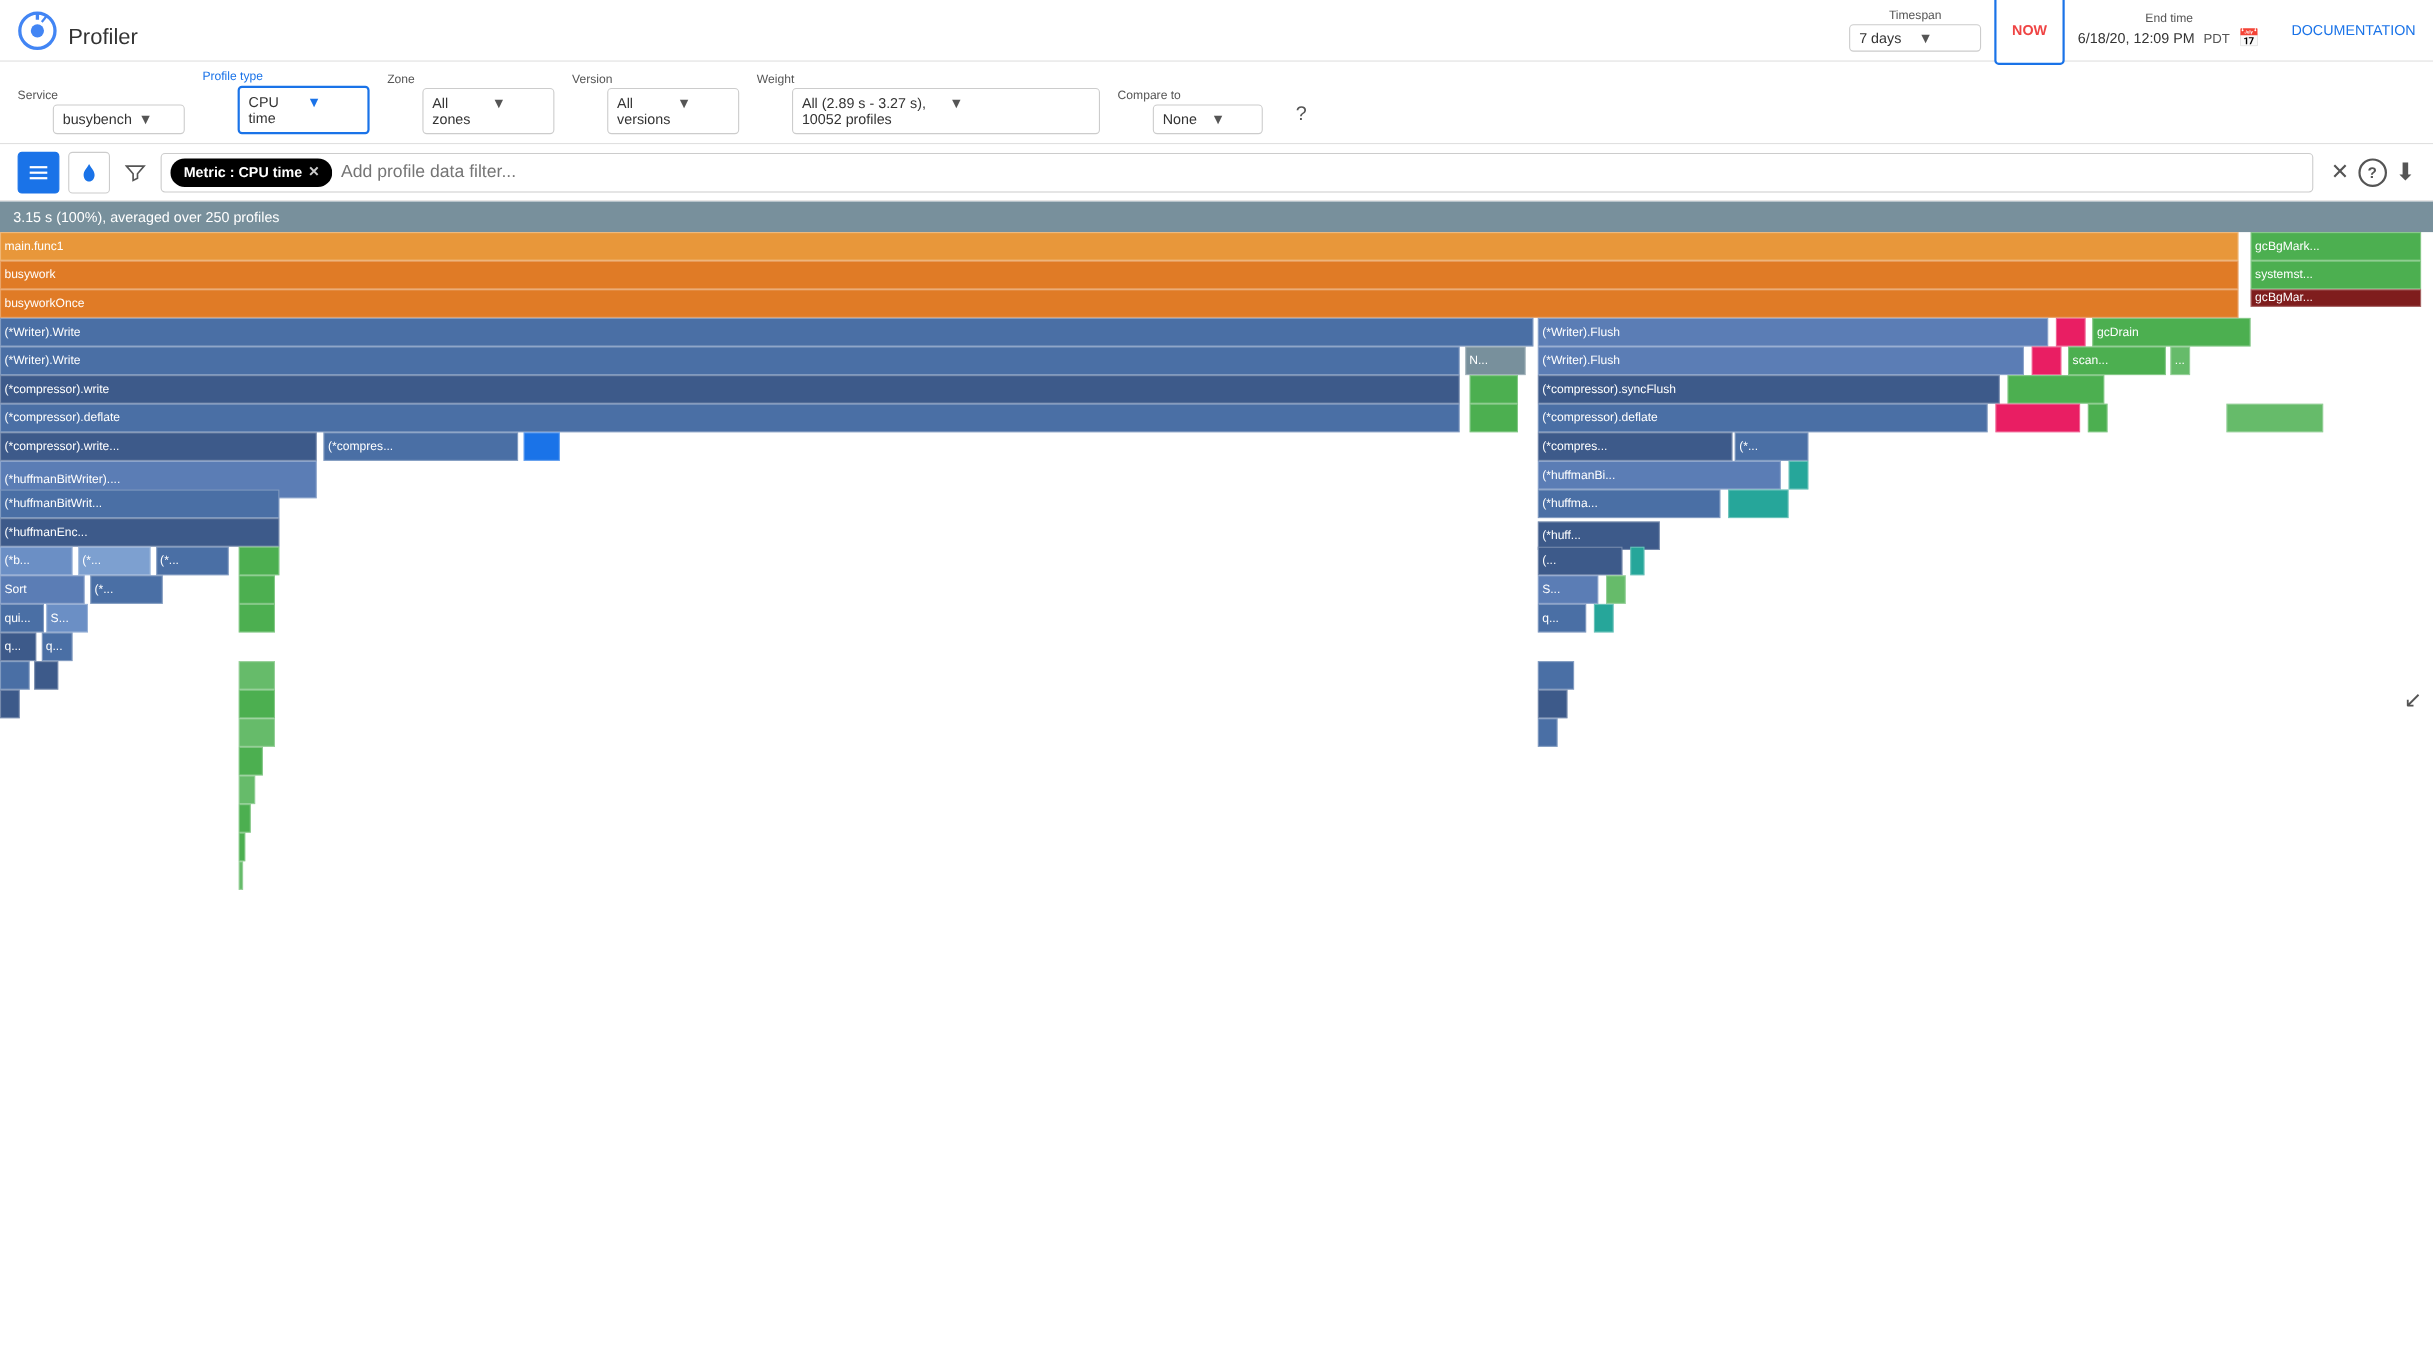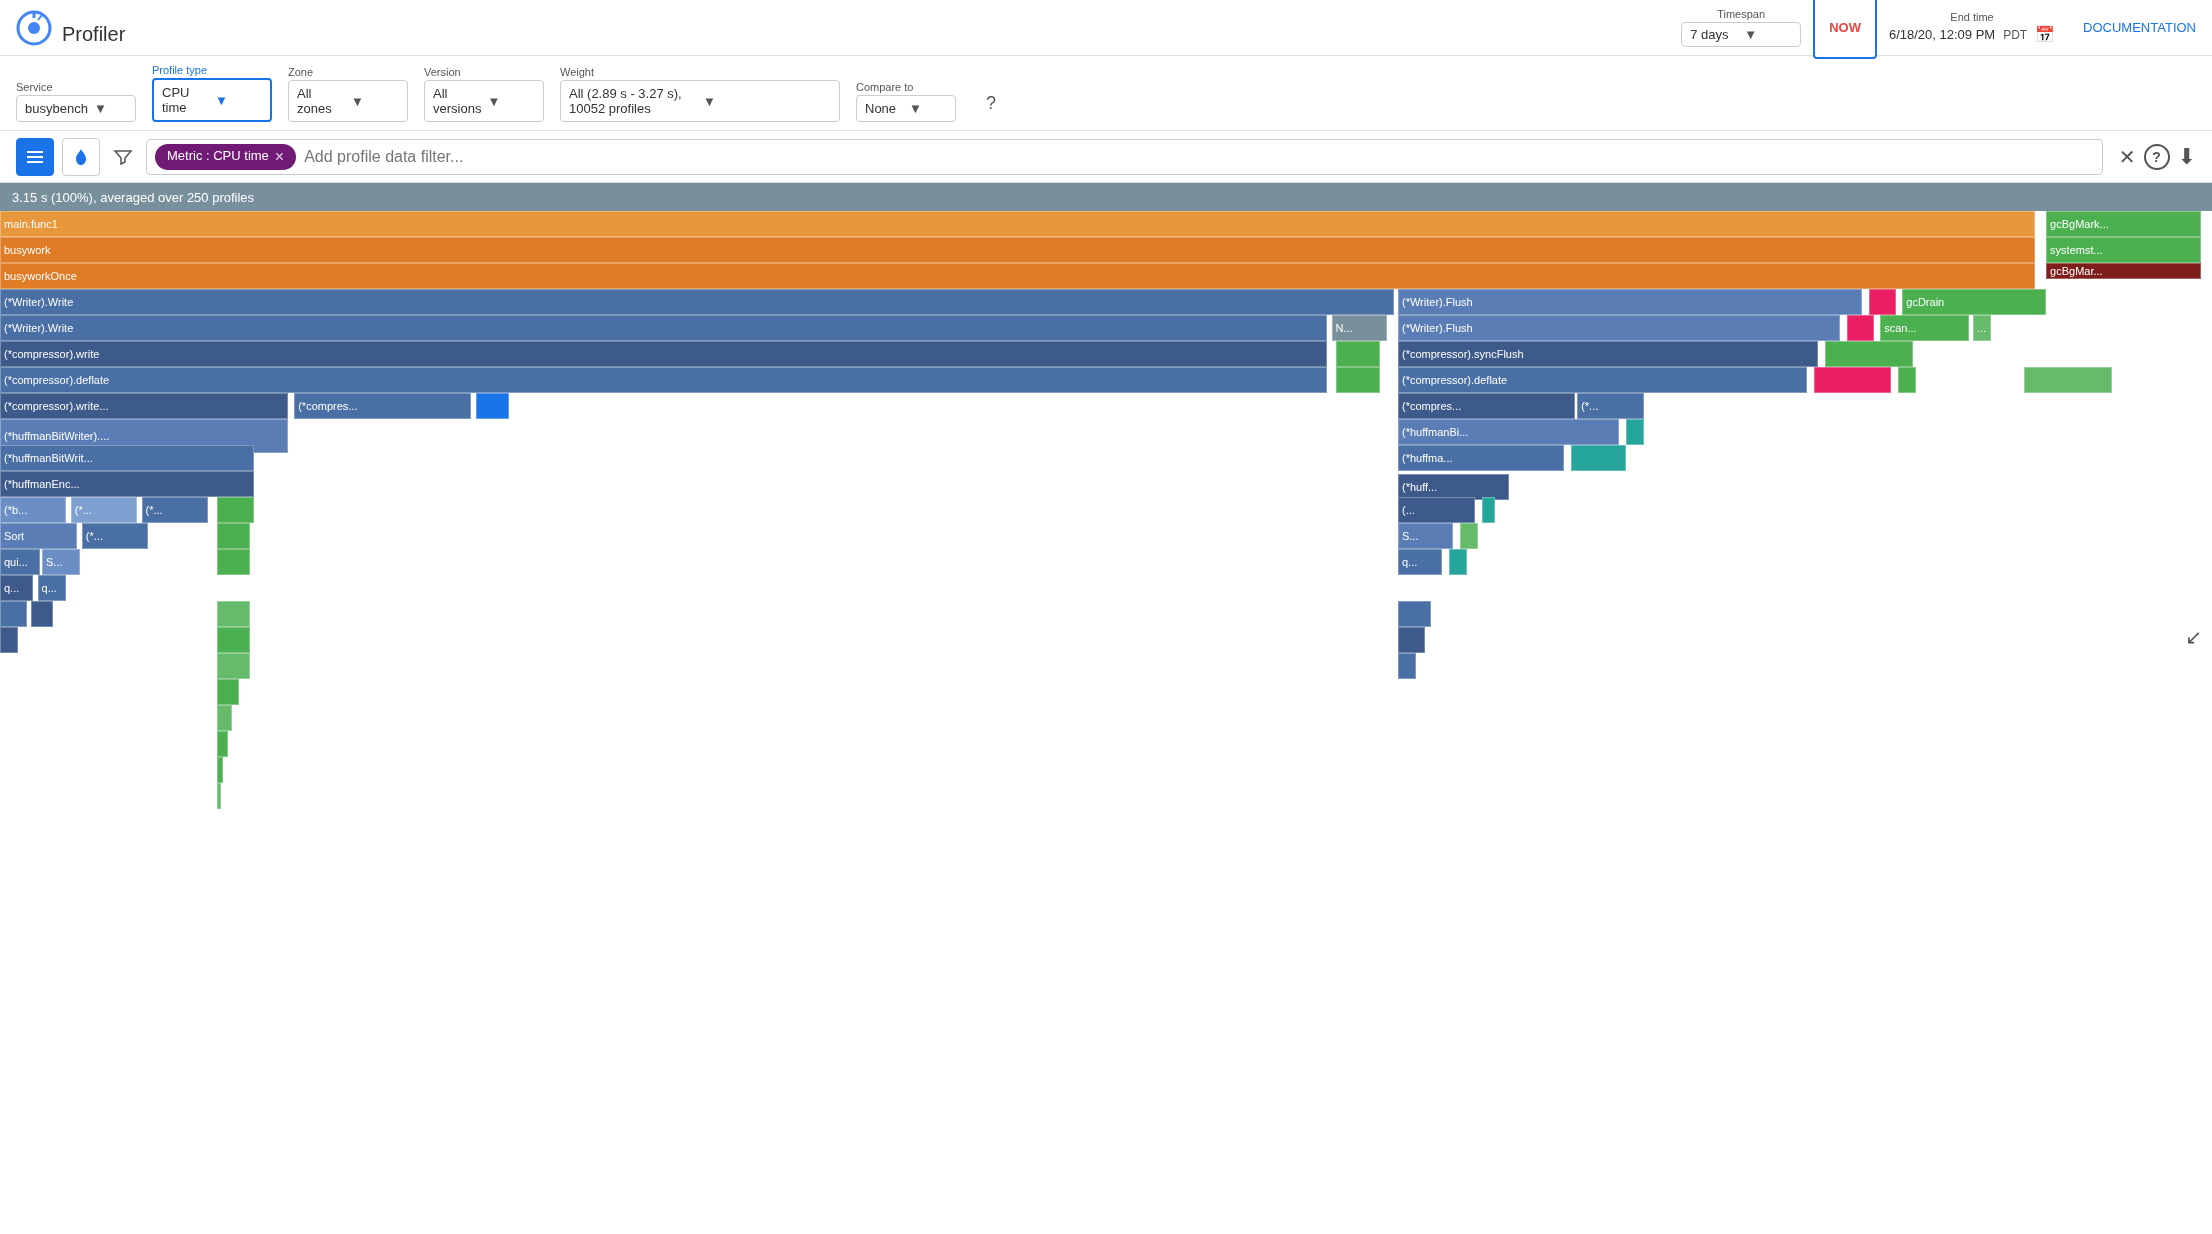--- a/index.html
+++ b/index.html
@@ -35,22 +35,22 @@
 
     .doc-link { color: #1a73e8; font-size: 13px; font-weight: 500; cursor: pointer; margin-left: 16px; white-space: nowrap; }
 
     
     .filters-row {
       display: flex; align-items: flex-end; padding: 8px 16px; border-bottom: 1px solid #e0e0e0;
       gap: 16px; flex-wrap: wrap;
     }
     .filter-group { display: flex; flex-direction: column; }
     .filter-select {
-      display: flex; align-items: center; border: 1px solid #ccc; border-radius: 4px;
-      padding: 5px 8px; cursor: pointer; background: #fff; min-width: 120px;
+      display: flex; align-items: flex-start; border: 1px solid #ccc; border-radius: 4px;
+      padding: 5px 8px; cursor: pointer; background: #fff; min-width: 120px; margin-left: 32px;
     }
     .filter-select.highlighted { border: 2px solid #1a73e8; border-radius: 4px; }
     .filter-select span { flex: 1; font-size: 13px; }
     .profile-type-label { color: #1a73e8; font-size: 11px; }
 
     
     .toolbar-row {
       display: flex; align-items: center; padding: 8px 16px; border-bottom: 1px solid #e0e0e0;
       gap: 8px; height: 52px;
     }
@@ -60,23 +60,24 @@
       cursor: pointer; background: #fff; font-size: 18px;
     }
     .icon-btn.active { background: #1a73e8; color: #fff; border-color: #1a73e8; }
 
     .filter-icon-btn {
       width: 30px; height: 30px; display: flex; align-items: center; justify-content: center;
       cursor: pointer; color: #555; font-size: 18px;
     }
 
     .metric-chip {
-      display: flex; align-items: flex-start; background: #701a75; color: #fff;
+      display: flex; align-items: center; background: #000000; color: #fff;
       border-radius: 16px; padding: 4px 12px; font-size: 13px; gap: 6px;
       cursor: pointer;
+      font-weight: bold;
     }
     .metric-chip .close { font-size: 16px; cursor: pointer; opacity: 0.8; }
 
     .filter-input {
       flex: 1; border: none; outline: none; font-size: 16px; color: #999;
       padding: 4px 8px;
     }
     .filter-bar {
       flex: 1; display: flex; align-items: center; border: 1px solid #ccc; border-radius: 4px;
       padding: 4px 8px; min-height: 36px;

